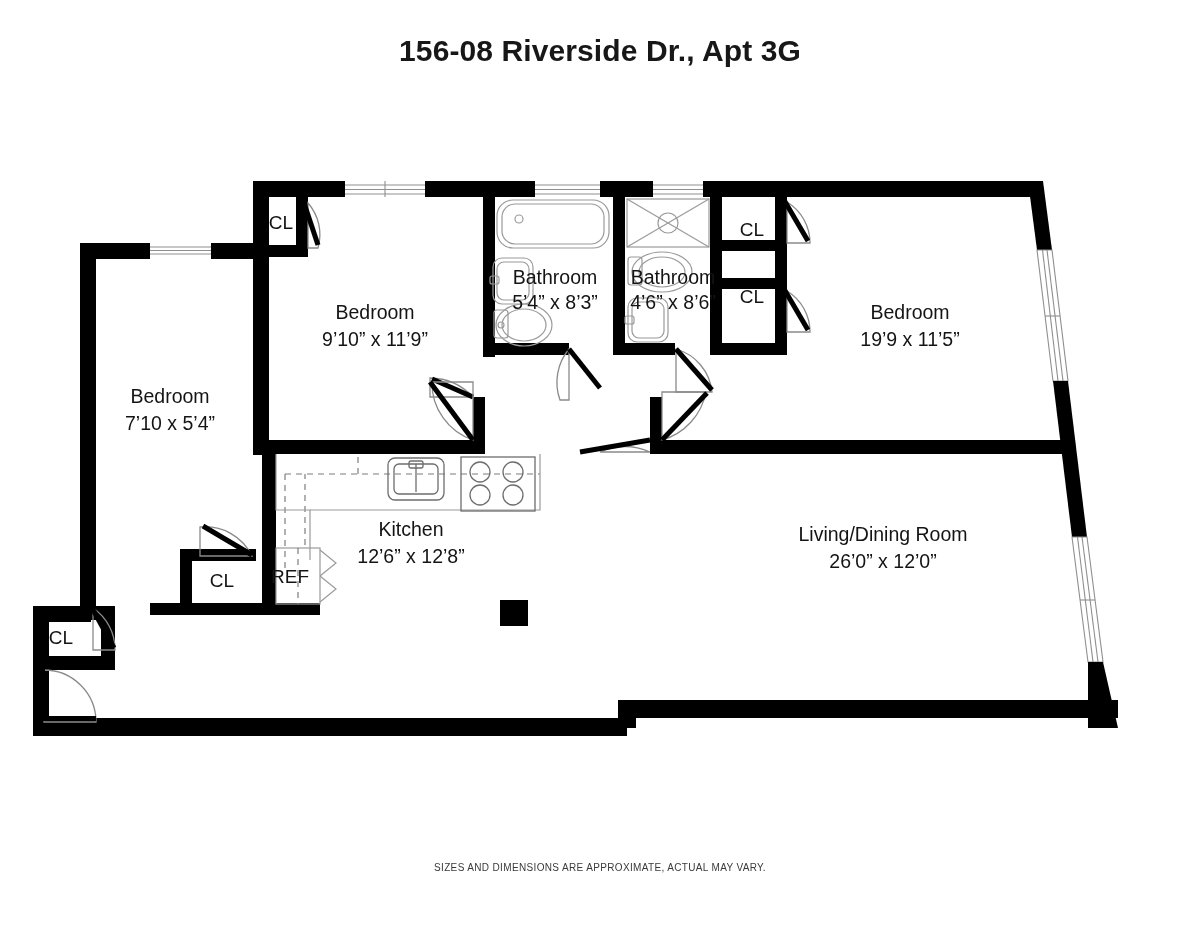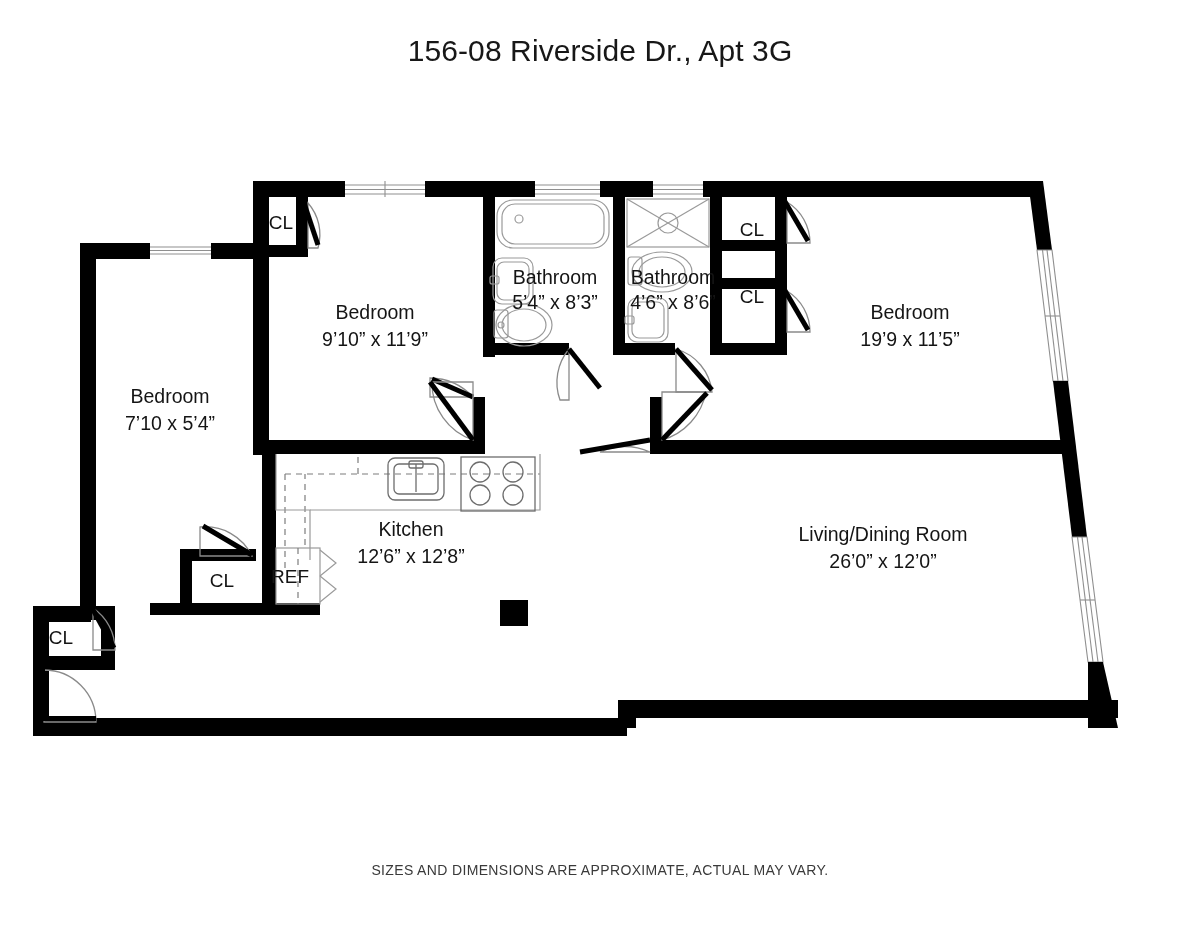--- a/index.html
+++ b/index.html
@@ -16,31 +16,31 @@
     color: #1a1a1a;
     overflow: hidden;
   }
   #plan-title {
     position: absolute;
     top: 34px;
     left: 0;
     width: 1200px;
     text-align: center;
     font-size: 30px;
-    font-weight: 400;
+    font-weight: 700;
     letter-spacing: 0.1px;
     color: #171717;
   }
   #plan-footer {
     position: absolute;
     top: 862px;
     left: 0;
     width: 1200px;
     text-align: center;
-    font-size: 14px;
+    font-size: 10px;
     letter-spacing: 0.35px;
     color: #3a3a3a;
   }
   #floorplan-canvas {
     position: absolute;
     top: 0;
     left: 0;
     width: 1200px;
     height: 927px;
   }

